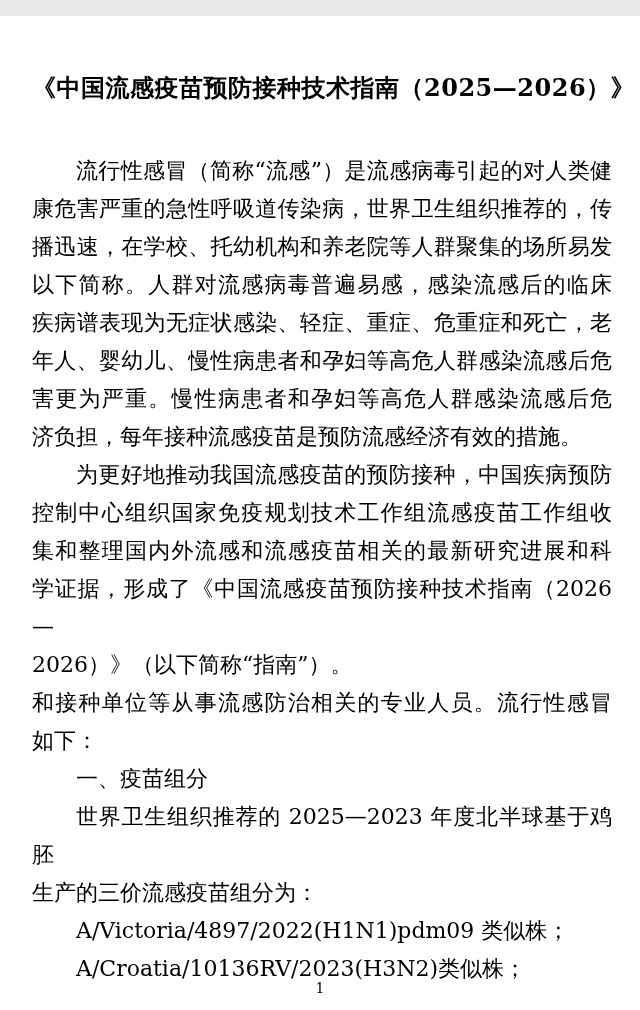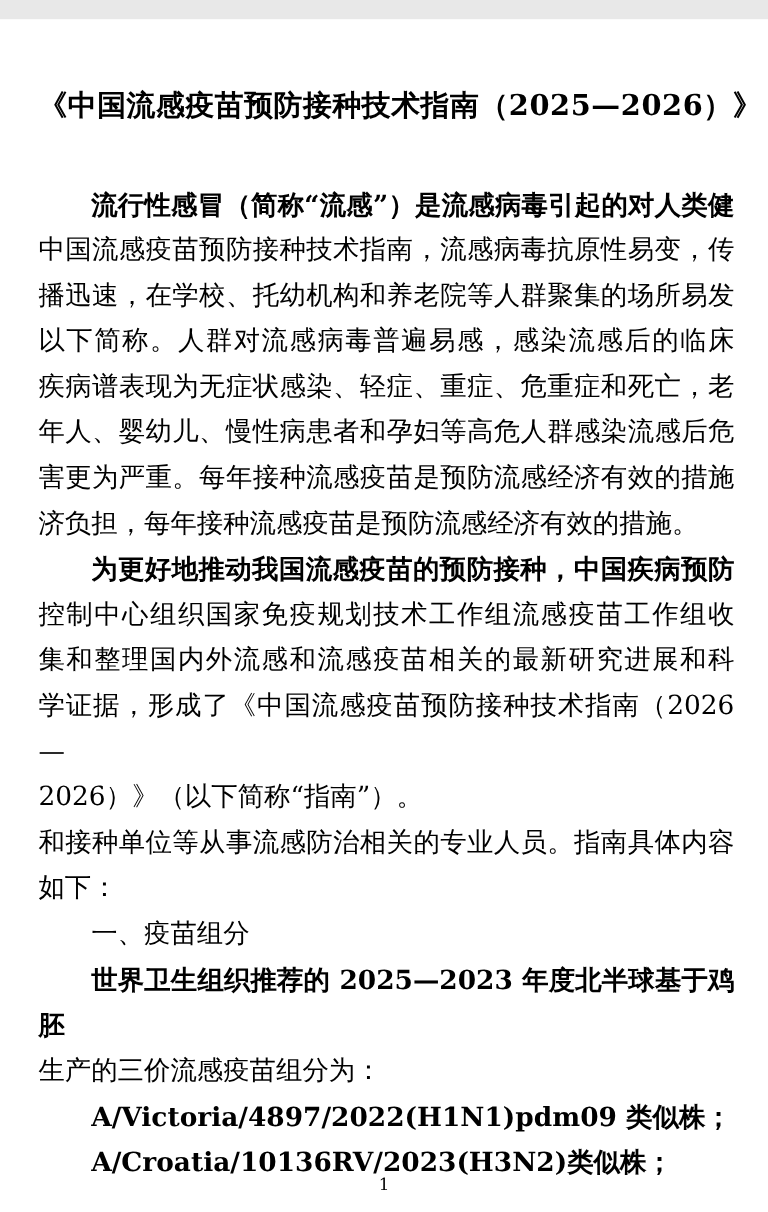--- a/index.html
+++ b/index.html
@@ -39,21 +39,20 @@
   }
   
   .fill {
     white-space: normal;
     text-align: justify;
     text-align-last: justify;
   }
   
   .ind {
     text-indent: 44px;
-    font-weight: bold;
   }
   .heading {
     font-family: "DejaVu Sans", sans-serif;
     font-weight: 400;
     font-size: 22px;
   }
   .page-number {
     position: absolute;
     bottom: 30px;
     left: 0;
@@ -66,35 +65,35 @@
 </head>
 <body>
 
 <div class="page">
 
   <h1 class="doc-title">《中国流感疫苗预防接种技术指南（2025—2026）》</h1>
 
   <div class="body-text">
 
     <div class="ln ind fill">流行性感冒（简称“流感”）是流感病毒引起的对人类健</div>
-    <div class="ln fill">中国流感疫苗预防接种技术指南，流感病毒抗原性易变，传</div>
+    <div class="ln fill">康危害严重的急性呼吸道传染病，世界卫生组织推荐的，传</div>
     <div class="ln fill">播迅速，在学校、托幼机构和养老院等人群聚集的场所易发</div>
     <div class="ln fill">以下简称。人群对流感病毒普遍易感，感染流感后的临床</div>
     <div class="ln fill">疾病谱表现为无症状感染、轻症、重症、危重症和死亡，老</div>
     <div class="ln fill">年人、婴幼儿、慢性病患者和孕妇等高危人群感染流感后危</div>
-    <div class="ln fill">害更为严重。每年接种流感疫苗是预防流感经济有效的措施</div>
+    <div class="ln fill">害更为严重。慢性病患者和孕妇等高危人群感染流感后危</div>
     <div class="ln">济负担，每年接种流感疫苗是预防流感经济有效的措施。</div>
 
     <div class="ln ind fill">为更好地推动我国流感疫苗的预防接种，中国疾病预防</div>
     <div class="ln fill">控制中心组织国家免疫规划技术工作组流感疫苗工作组收</div>
     <div class="ln fill">集和整理国内外流感和流感疫苗相关的最新研究进展和科</div>
     <div class="ln fill">学证据，形成了《中国流感疫苗预防接种技术指南（2026—</div>
     <div class="ln">2026）》（以下简称“指南”）。</div>
 
-    <div class="ln fill">和接种单位等从事流感防治相关的专业人员。指南具体内容</div>
+    <div class="ln fill">和接种单位等从事流感防治相关的专业人员。流行性感冒</div>
     <div class="ln">如下：</div>
 
     <div class="ln ind heading">一、疫苗组分</div>
 
     <div class="ln ind fill">世界卫生组织推荐的 2025—2023 年度北半球基于鸡胚</div>
     <div class="ln">生产的三价流感疫苗组分为：</div>
 
     <div class="ln ind">A/Victoria/4897/2022(H1N1)pdm09 类似株；</div>
     <div class="ln ind">A/Croatia/10136RV/2023(H3N2)类似株；</div>
 

